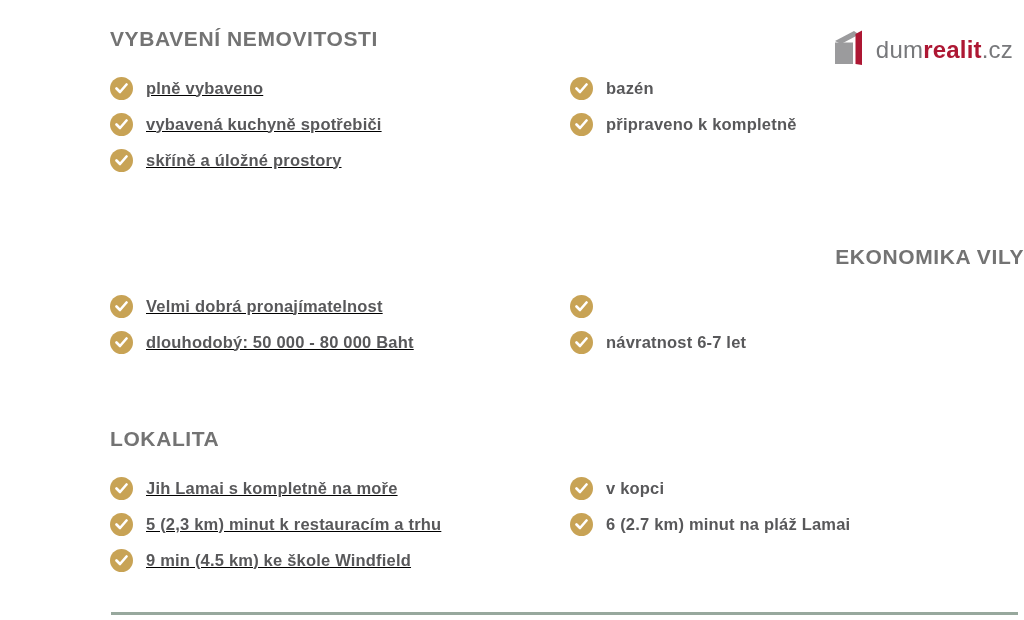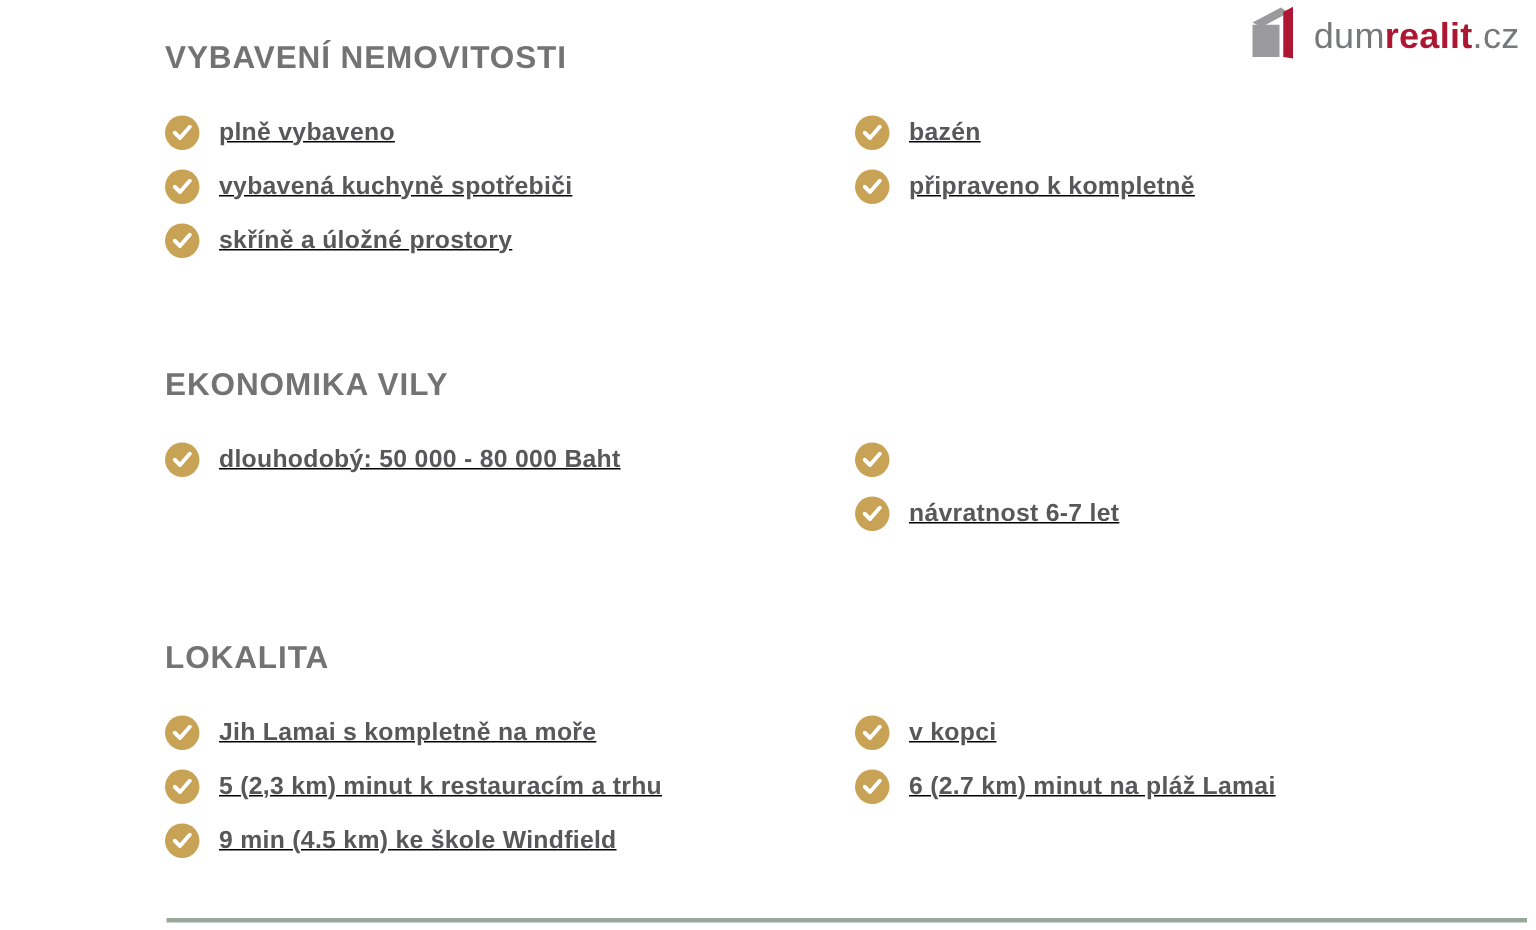--- a/index.html
+++ b/index.html
@@ -7,46 +7,46 @@
     font-family:"Liberation Sans","DejaVu Sans",sans-serif; }
   .page { position:relative; width:1024px; height:620px; }
 
   .content { padding:26px 0 0 110px; }
 
   .section h2 {
     font-size:21px; line-height:26px; font-weight:bold;
     color:#737373; letter-spacing:0.6px; margin:0 0 18px 0;
   }
   .sec-1 { margin-bottom:66px; }
-  .sec-2 { margin-bottom:66px; }
+  .sec-2 { margin-bottom:66px;text-align:right; }
 
   .cols { display:flex; }
   .col-left { width:460px;text-decoration:underline; }
-  .col-right { flex:1;text-decoration:underline; }
+  .col-right { flex:1; }
 
   .row { height:36px; display:flex; align-items:center; }
   .check {
     width:23px; height:23px; border-radius:50%;
     background:#c8a355; flex:0 0 23px;
     display:flex; align-items:center; justify-content:center;
     margin-right:13px;
   }
   .check svg { display:block; }
   .item-label {
     font-size:16.5px; font-weight:600; color:#58585a; letter-spacing:0.2px;
     white-space:nowrap;
   }
 
   .divider {
     position:absolute; left:111px; top:612px;
     width:907px; height:3px; background:#97a89d;
   }
 
   .logo {
-    position:absolute; top:2px; right:11px;
+    position:absolute; top:28px; right:11px;
     display:flex; align-items:center; cursor:pointer;
   }
   .logo-mark { margin-right:7px; }
   .logo-text { font-size:24px; letter-spacing:0.2px; white-space:nowrap; }
   .logo-text .lg-gray { color:#77787b; font-weight:500; }
   .logo-text .lg-red  { color:#ad1733; font-weight:bold; }
 </style>
 </head>
 <body>
 
@@ -118,20 +118,28 @@
     <div class="section sec-2">
       <h2>EKONOMIKA VILY</h2>
       <div class="cols">
         <div class="col-left">
           <div class="row">
             <span class="check">
                 <svg width="13" height="11" viewBox="0 0 13 11">
                   <polyline points="1.5,5.5 5,9 11.5,1.5" fill="none" stroke="#ffffff" stroke-width="2.6" stroke-linecap="round" stroke-linejoin="round"></polyline>
                 </svg>
               </span>
+            <span class="item-label">Velmi dobrá pronajímatelnost</span>
+          </div>
+          <div class="row">
+            <span class="check">
+                <svg width="13" height="11" viewBox="0 0 13 11">
+                  <polyline points="1.5,5.5 5,9 11.5,1.5" fill="none" stroke="#ffffff" stroke-width="2.6" stroke-linecap="round" stroke-linejoin="round"></polyline>
+                </svg>
+              </span>
             <span class="item-label">dlouhodobý: 50 000 - 80 000 Baht</span>
           </div>
         </div>
         <div class="col-right">
           <div class="row">
             <span class="check">
                 <svg width="13" height="11" viewBox="0 0 13 11">
                   <polyline points="1.5,5.5 5,9 11.5,1.5" fill="none" stroke="#ffffff" stroke-width="2.6" stroke-linecap="round" stroke-linejoin="round"></polyline>
                 </svg>
               </span>

